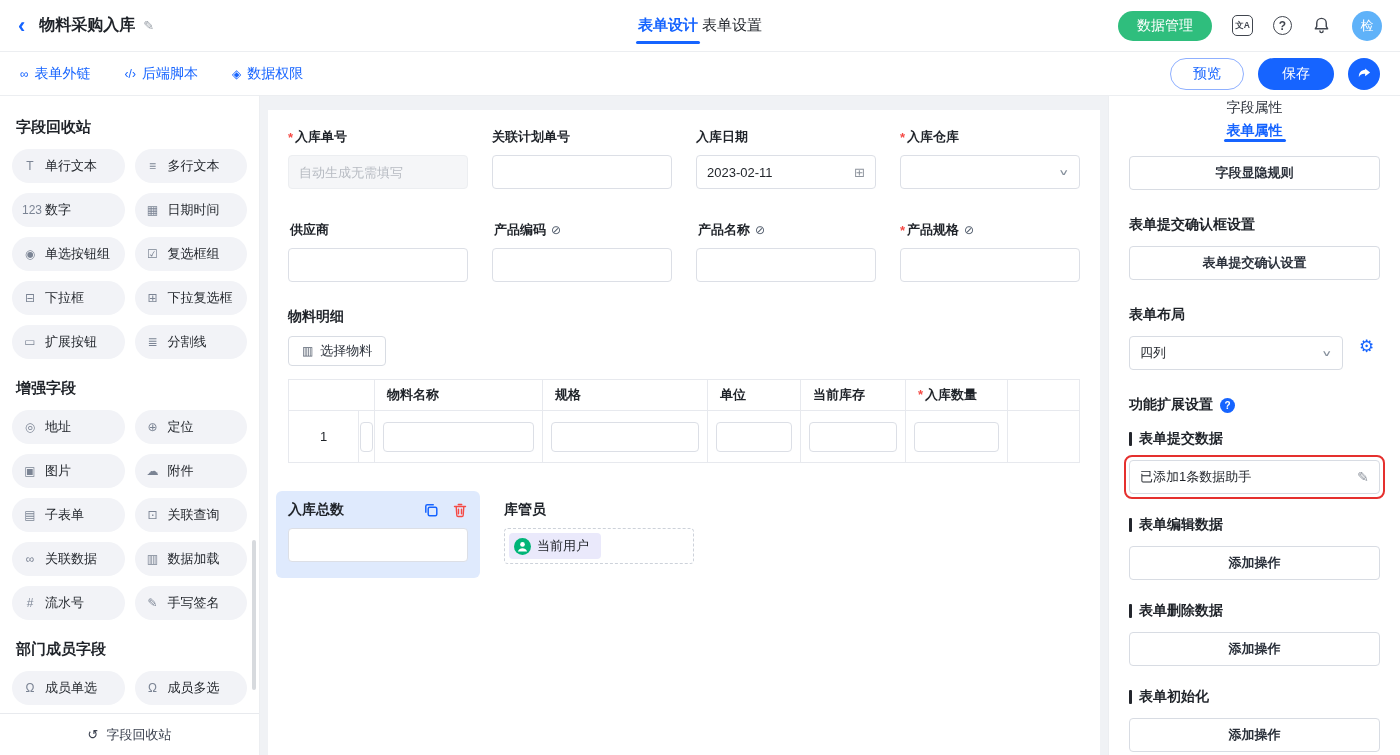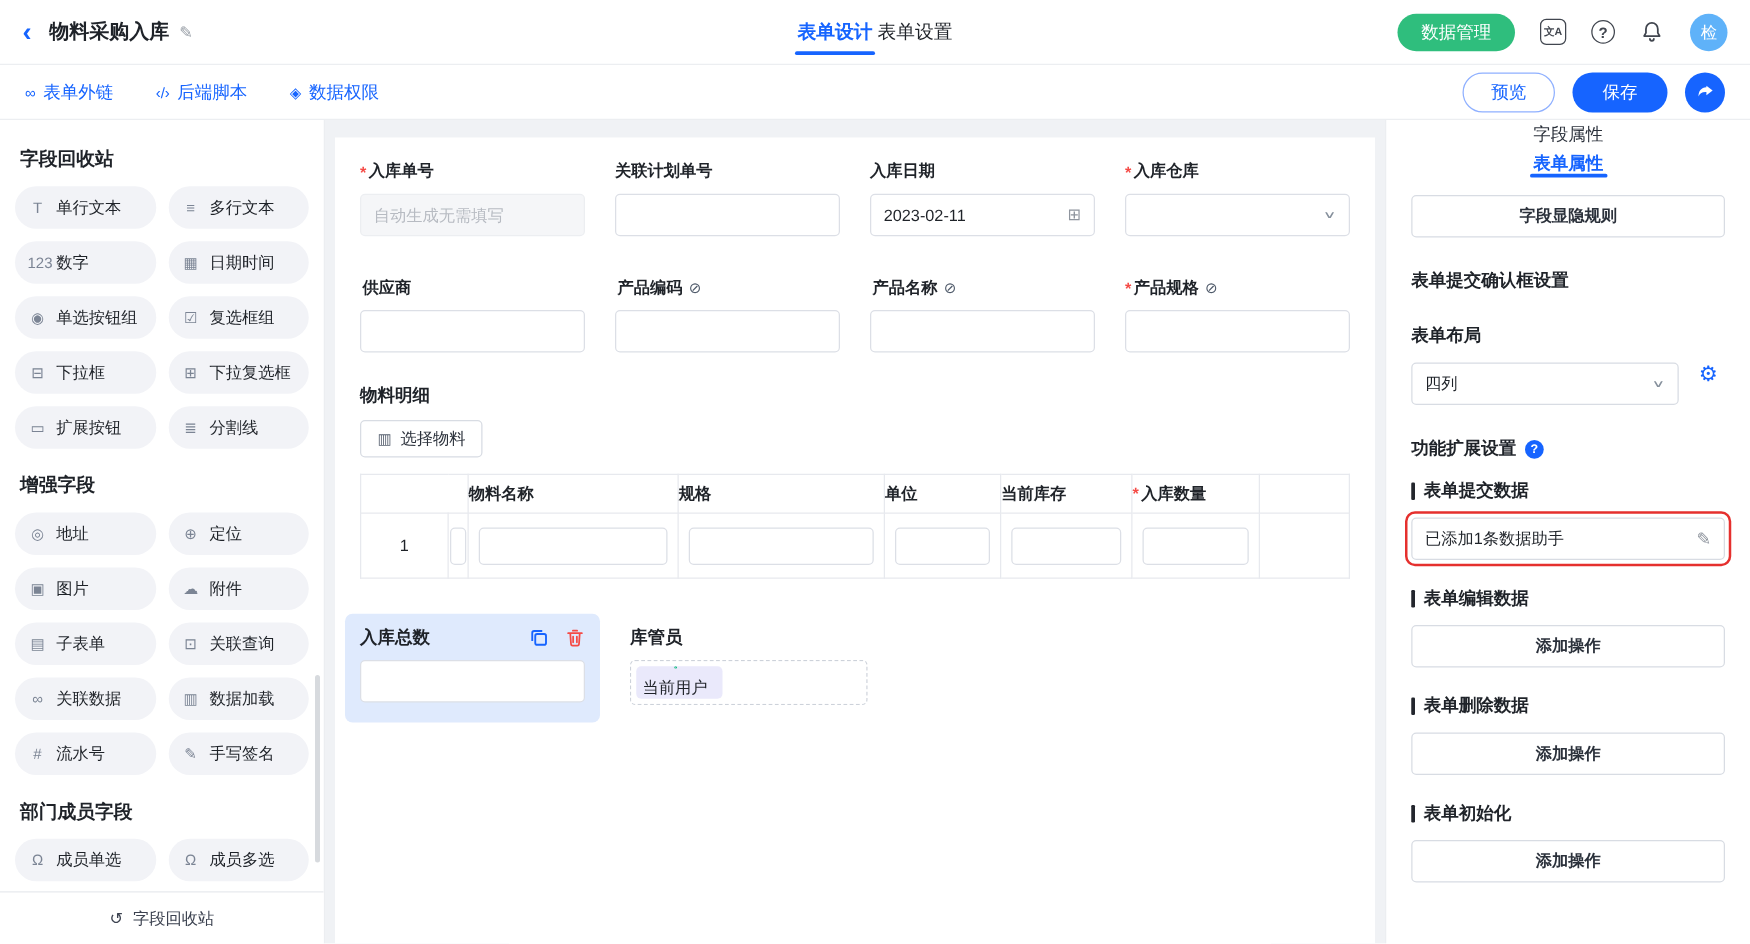--- a/index.html
+++ b/index.html
@@ -68,36 +68,36 @@
   input.inp::placeholder { color:#b7bbc2; }
   .inp.ro, input.inp.ro { background:#f5f6f8; border-color:#eceef1; }
   .right-ic { margin-left:auto; color:#8f959e; font-size:13px; }
   .chev { transform:scaleY(.62) scaleX(1.15); font-size:13px; color:#86909c; }
   .sub-title { font-weight:700; font-size:14px; margin:0 0 10px; }
   .pick-btn { display:inline-flex; align-items:center; gap:7px; height:30px; padding:0 13px;
               border:1px solid #d8dce3; border-radius:4px; background:#fff; font-size:13px; color:#2b313b; cursor:pointer; }
   .pick-btn .pi { color:#5a6372; font-size:12px; }
   table.sub { width:100%; border-collapse:collapse; margin-top:13px; }
   .sub th, .sub td { border:1px solid #e7e9ee; }
-  .sub th { height:31px; font-size:13px; font-weight:600; text-align:left; padding:0 0; }
+  .sub th { height:31px; font-size:13px; font-weight:600; text-align:left; padding:0 12px; }
   .sub td { height:52px; padding:6px 8px; vertical-align:middle; font-size:13px; }
   .sub td.rownum { text-align:center; padding:6px 2px; }
   .sub td.sliver { padding:6px 1px; }
   .cell-inp { width:100%; height:30px; border:1px solid #dcdfe6; border-radius:4px; background:#fff; outline:none; }
   .bottom-row { display:flex; margin-top:28px; }
   .sel-field { width:204px; background:#dfeafd; border-radius:6px; padding:10px 12px 16px; margin-left:-12px; }
   .sel-head { display:flex; align-items:center; margin-bottom:9px; }
   .sel-head .flabel { margin:0; font-size:14px; }
   .sel-icons { margin-left:auto; display:flex; gap:13px; align-items:center; }
   .sel-icons svg { cursor:pointer; display:block; }
   .mgr-field { margin-left:24px; width:190px; padding-top:10px; }
   .mgr-field .flabel { font-size:14px; }
   .dashed { height:36px; border:1px dashed #cdd2da; border-radius:4px; display:flex; align-items:center; padding:0 4px; }
   .tag { display:inline-flex; align-items:center; gap:6px; background:#eae9fb; border-radius:4px;
-         height:26px; padding:0 12px 0 5px; font-size:13px; cursor:pointer;flex-direction:column; }
+         height:26px; padding:0 12px 0 5px; font-size:13px; cursor:pointer; }
 
   
   .panel { position:absolute; right:0; top:96px; width:292px; bottom:0; background:#fff;
            border-left:1px solid #eceef1; padding:0 20px; overflow:hidden; }
   .ptabs { display:flex; height:46px; margin:0 -20px;flex-direction:column; }
   .ptab { flex:1; display:flex; align-items:center; justify-content:center; font-size:14px; color:#2b313b;
           position:relative; cursor:pointer; }
   .ptab.active { color:#1664ff; font-weight:700; }
   .ptab.active::after { content:""; position:absolute; bottom:0; left:50%; transform:translateX(-50%);
                         width:62px; height:3px; background:#1664ff; border-radius:2px; }
@@ -453,20 +453,21 @@
 
   <aside class="panel">
     <div class="ptabs">
       <div class="ptab">字段属性</div>
       <div class="ptab active">表单属性</div>
     </div>
 
     <button class="pbtn first">字段显隐规则</button>
 
     <div class="plabel">表单提交确认框设置</div>
+    <button class="pbtn">表单提交确认设置</button>
 
     <div class="plabel">表单布局</div>
     <div class="lay-row">
       <div class="lay-select">
         <span>四列</span>
         <span class="right-ic chev">∨</span>
       </div>
       <span class="gear">⚙</span>
     </div>
 

